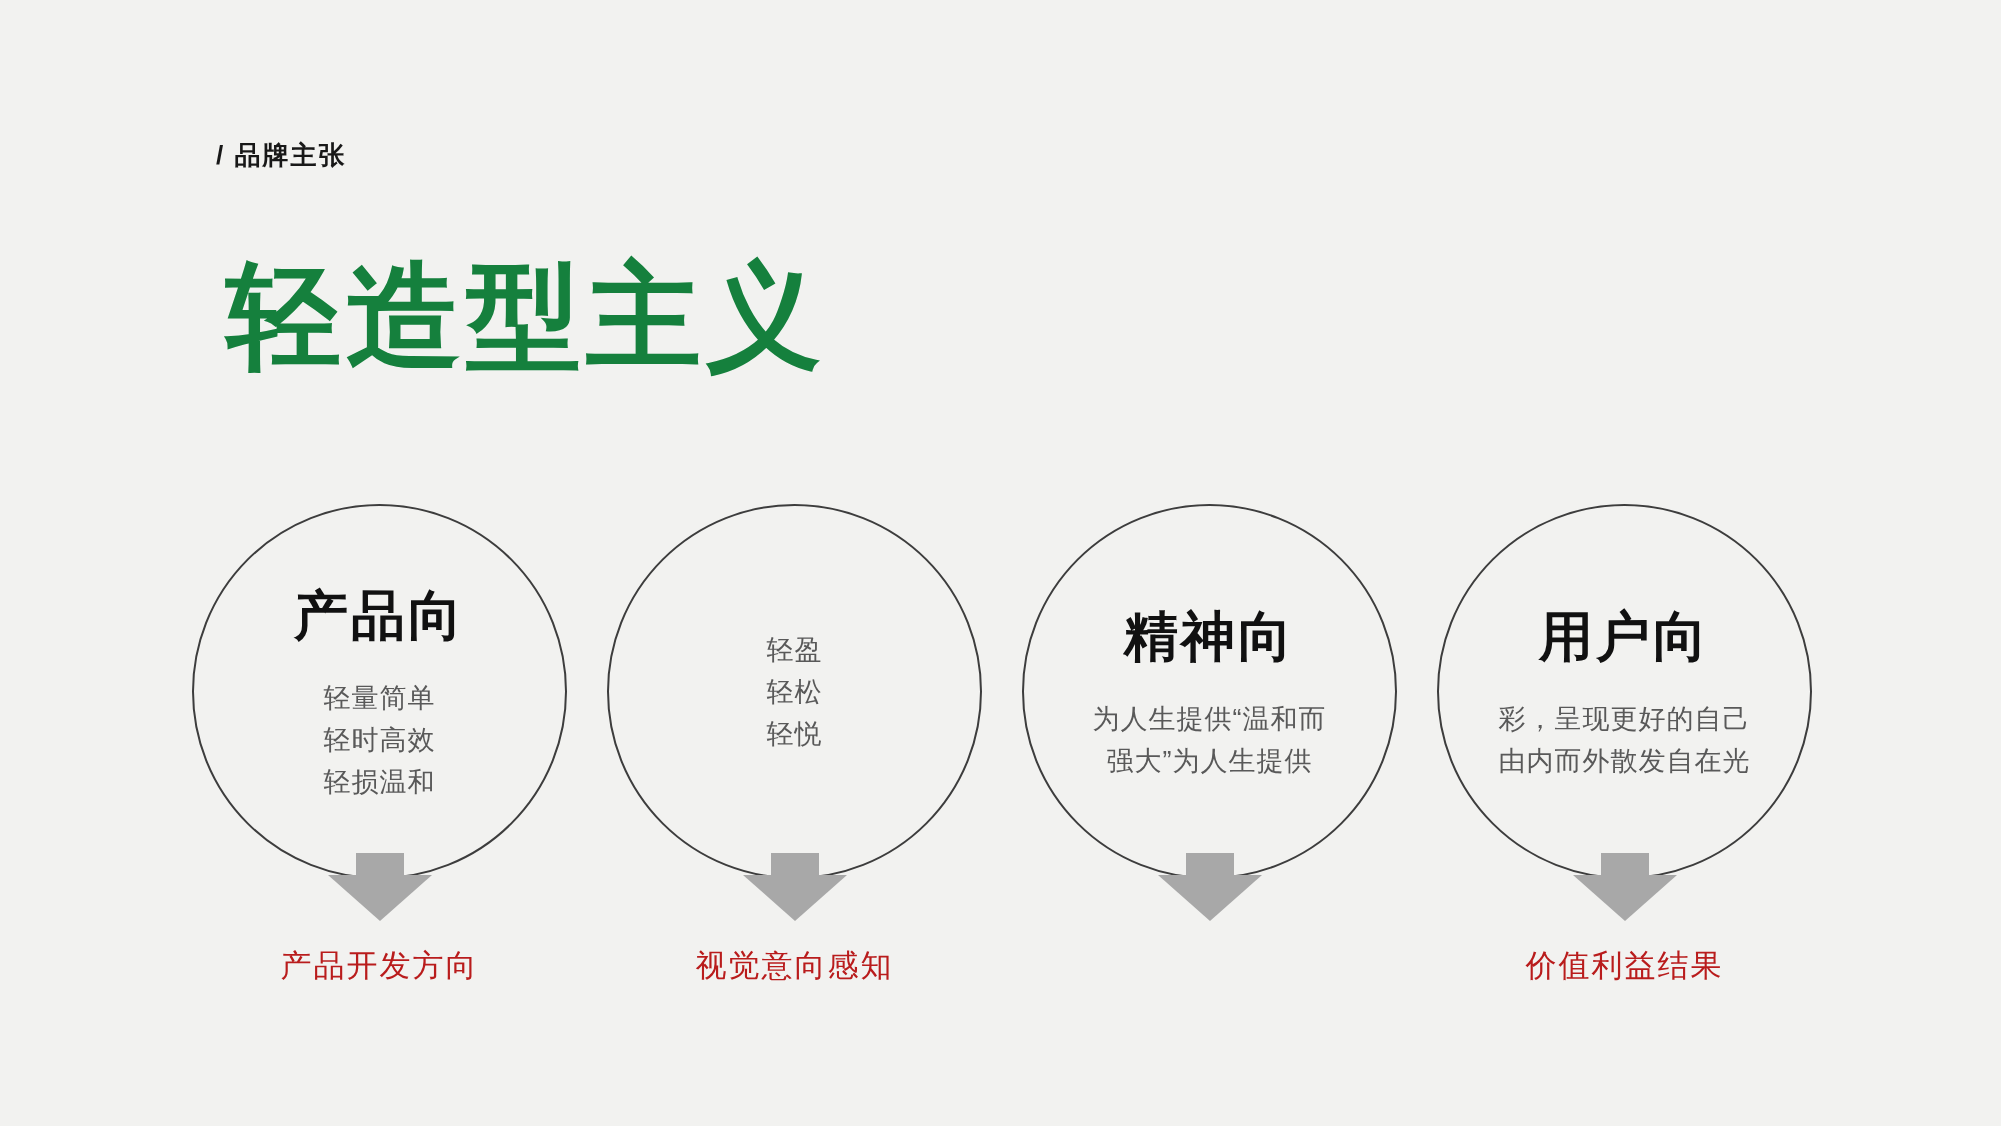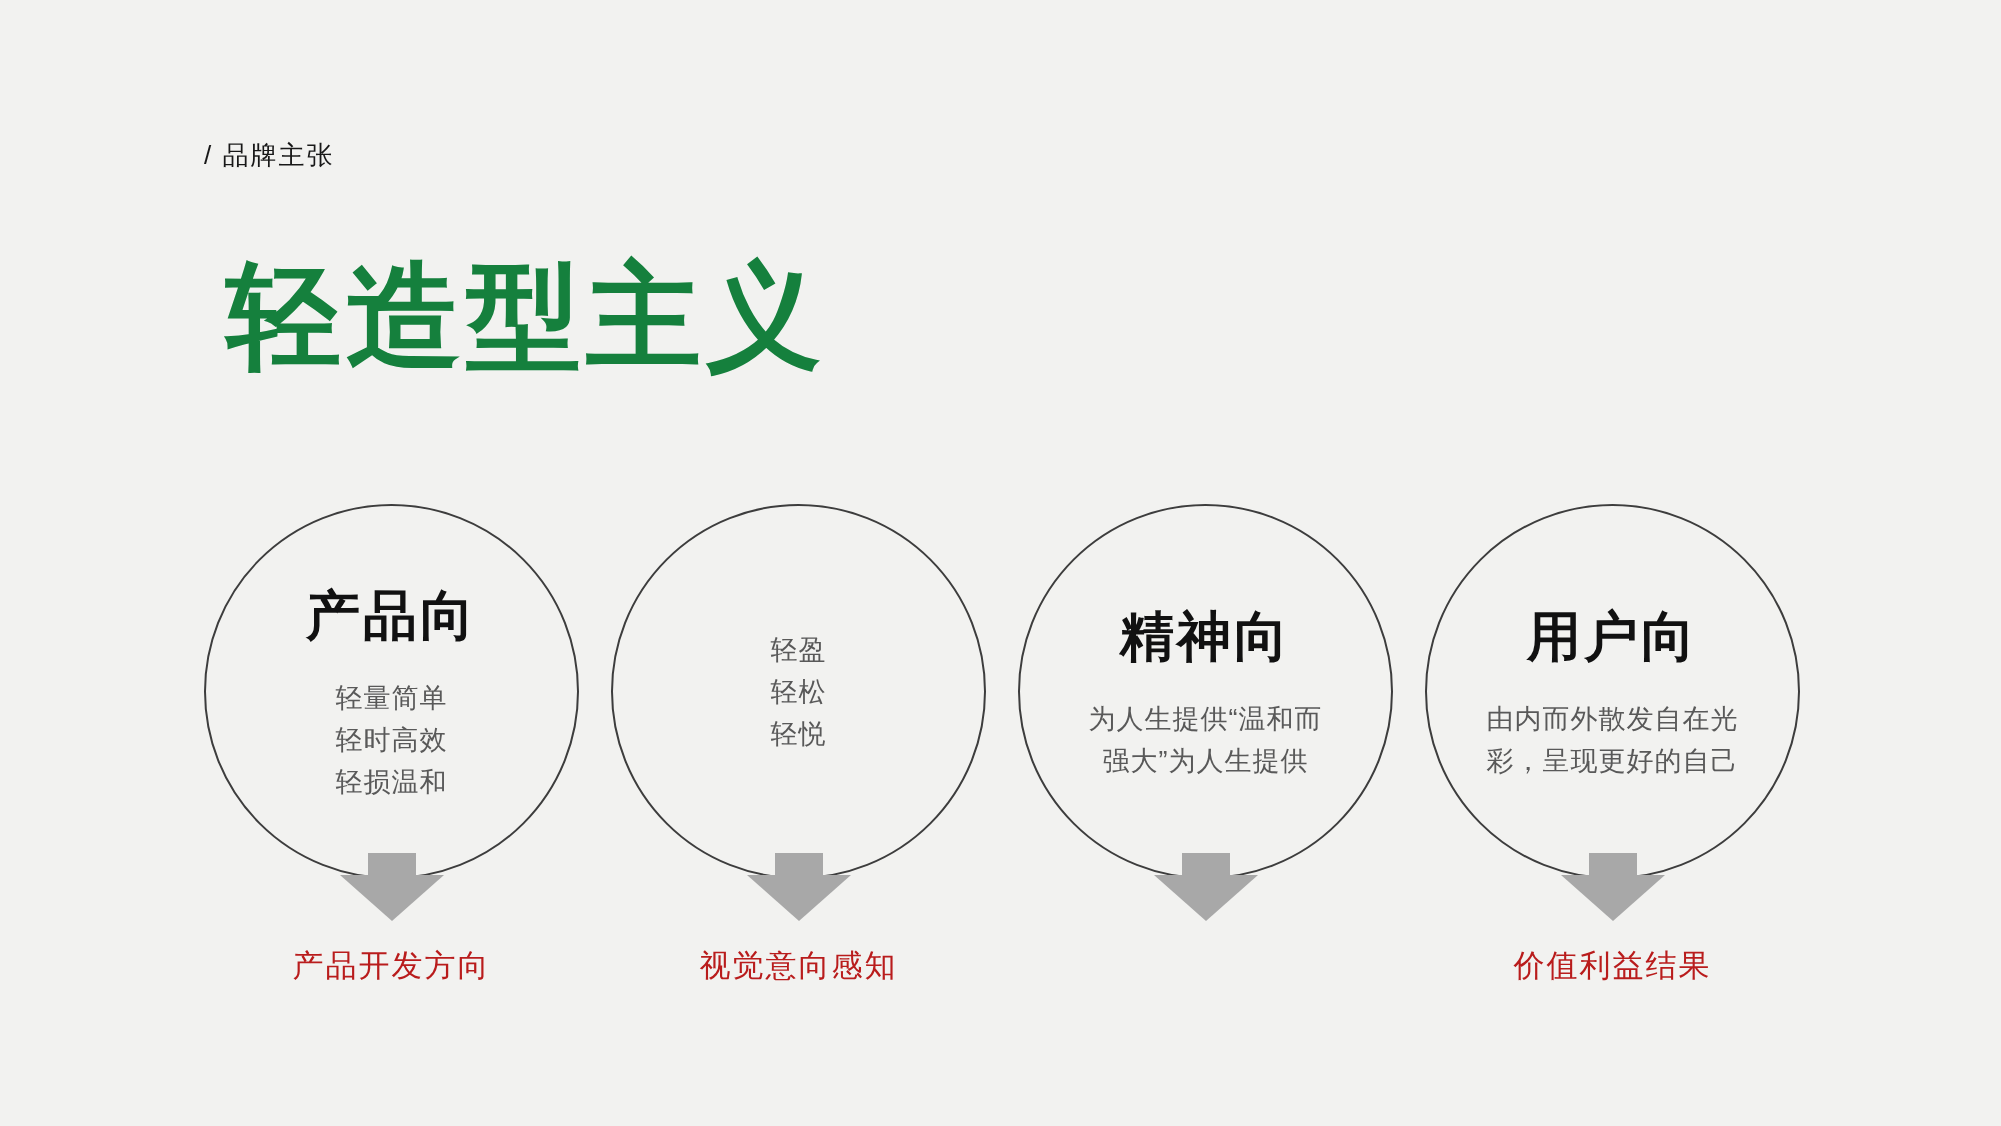--- a/index.html
+++ b/index.html
@@ -20,43 +20,43 @@
   }
   .slide {
     position: relative;
     width: 2001px;
     height: 1126px;
     overflow: hidden;
     background: var(--background);
   }
   .breadcrumb {
     position: absolute;
-    left: 204px;
+    left: 216px;
     top: 138px;
     font-size: 26px;
-    font-weight: 400;
+    font-weight: 700;
     letter-spacing: 2px;
     color: var(--text);
   }
   .title {
     position: absolute;
     left: 226px;
     top: 250px;
     font-size: 115px;
     font-weight: 900;
     letter-spacing: 5px;
     line-height: 1.15;
     color: #15803d;
   }
   .pillars {
     position: absolute;
-    left: 204px;
+    left: 192px;
     top: 504px;
     display: flex;
-    gap: 32px;
+    gap: 40px;
   }
   .pillar {
     width: 375px;
     display: flex;
     flex-direction: column;
     align-items: center;
   }
   .circle {
     width: 375px;
     height: 375px;
@@ -162,22 +162,22 @@
       <div class="arrow">
         <div class="arrow-stem"></div>
         <div class="arrow-head"></div>
       </div>
     </div>
 
     <div class="pillar">
       <div class="circle">
         <div class="pillar-heading">用户向</div>
         <div class="pillar-lines">
+          <div class="pillar-line">彩，呈现更好的自己</div>
           <div class="pillar-line">由内而外散发自在光</div>
-          <div class="pillar-line">彩，呈现更好的自己</div>
         </div>
       </div>
       <div class="arrow">
         <div class="arrow-stem"></div>
         <div class="arrow-head"></div>
       </div>
       <div class="result">价值利益结果</div>
     </div>
 
   </div>

